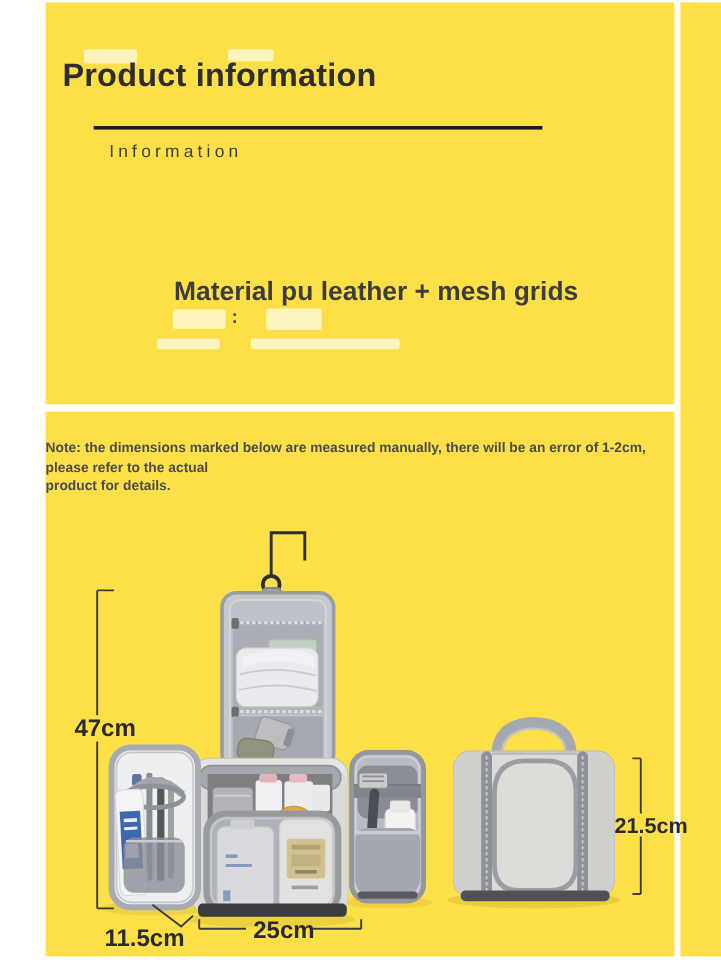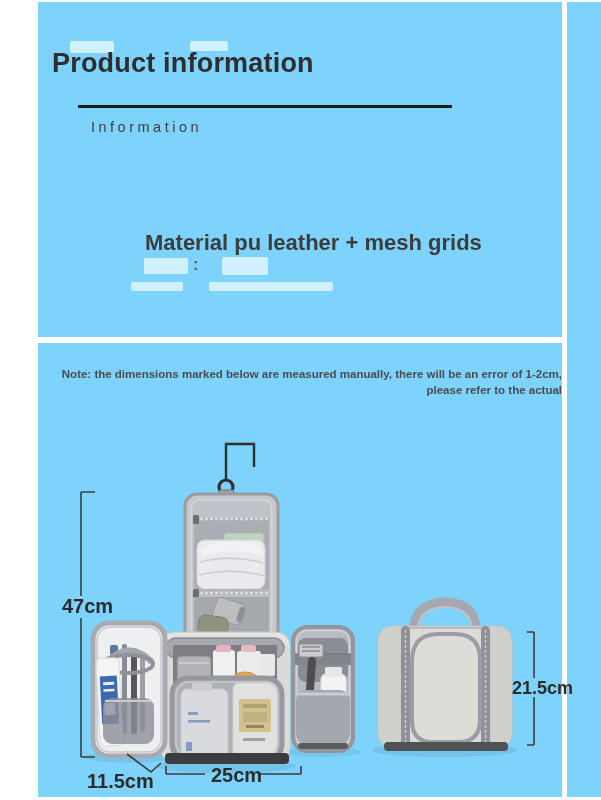--- a/index.html
+++ b/index.html
@@ -1,37 +1,37 @@
 <!DOCTYPE html>
 <html><head>
 <meta charset="utf-8">
 <style>
   * { margin:0; padding:0; box-sizing:border-box; }
   html,body { width:601px; height:800px; background:#ffffff; overflow:hidden;
               font-family:"Liberation Sans", sans-serif; }
   .stage { position:relative; width:601px; height:800px; background:#ffffff; }
 
-  .panel { position:absolute; background:#7dd3fc; }
+  .panel { position:absolute; background:#fde047; }
   .panel-top   { left:38px;  top:2px;   width:524px; height:335px; }
   .panel-main  { left:38px;  top:343px; width:524px; height:454px; }
   .side-strip  { left:567px; top:2px;   width:34px;  height:795px; }
 
   .page-title { position:absolute; left:14px; top:46px; font-size:27px; font-weight:bold;
                 color:#2e2e2e; letter-spacing:.2px; }
   .divider    { position:absolute; left:40px; top:103px; width:374px; height:3px; background:#1c1c1c; }
   .section-label { position:absolute; left:40px; top:117px; font-size:14.5px; font-weight:500;
                    letter-spacing:3.5px; color:#3f3f3f;margin-left:13px; }
 
   .product-name { position:absolute; left:107px; top:205px; font-size:15px; font-weight:600; color:#676767; }
   .material     { position:absolute; left:107px; top:228px; font-size:22px; font-weight:700; color:#3d3d3d; }
   .colon        { position:absolute; left:155px; top:254px; font-size:16px; font-weight:700; color:#555555; }
 
   .ghost { position:absolute; background:rgba(255,255,255,.65); border-radius:2px; }
 
-  .note { position:absolute; left:0; top:24px; width:100%; text-align:right;
+  .note { position:absolute; left:0; top:24px; width:100%; text-align:left;
           font-size:11.5px; font-weight:700; color:#4c4c4c; line-height:15.5px; }
 
   svg.photo { position:absolute; left:0; top:0; width:601px; height:800px; }
   svg text { font-family:"Liberation Sans", sans-serif; font-weight:600; fill:#2b2b2b; }
 </style>
 </head>
 <body>
 
 <div class="stage">
 
@@ -45,20 +45,21 @@
     <div class="ghost" style="left:106px;top:256px;width:44px;height:16px;"></div>
     <div class="ghost" style="left:184px;top:255px;width:46px;height:18px;"></div>
     <div class="colon">:</div>
     <div class="ghost" style="left:93px;top:280px;width:52px;height:9px;"></div>
     <div class="ghost" style="left:171px;top:280px;width:124px;height:9px;"></div>
   </div>
 
   <div class="panel panel-main">
     <div class="note">
       <div>Note: the dimensions marked below are measured manually, there will be an error of 1-2cm, please refer to the actual</div>
+      <div>product for details.</div>
     </div>
   </div>
 
   <div class="panel side-strip"></div>
 
   <svg class="photo" viewBox="0 0 601 800">
 
     <g>
       <ellipse cx="129" cy="757" rx="45" ry="6" fill="rgba(0,0,0,0.06)"></ellipse>
       <ellipse cx="226" cy="766" rx="70" ry="7" fill="rgba(0,0,0,0.07)"></ellipse>

